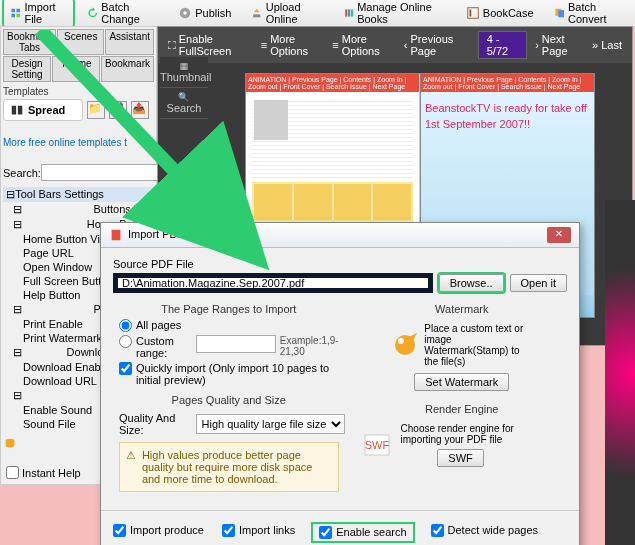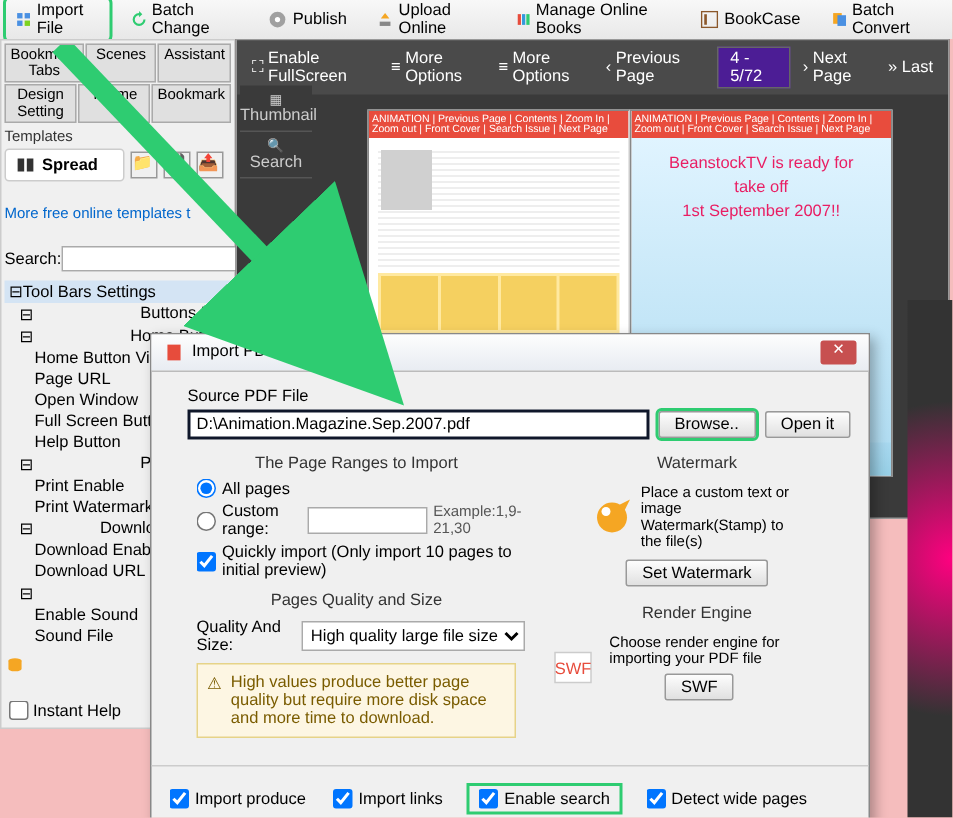--- a/index.html
+++ b/index.html
@@ -24,39 +24,39 @@
 .instant-help { margin-top: 10px; padding: 3px; display: flex; align-items: center; gap: 3px; }
 .preview-area { position: absolute; top: 26px; left: 157px; right: 2px; background: #3a3a3a; height: 320px; border: 1px solid #999; }
 .preview-topbar { background: #4a4a4a; color: #fff; display: flex; align-items: center; gap: 8px; padding: 4px 10px; font-size: 10px; }
 .preview-topbar .navitem { display: flex; align-items: center; gap: 3px; cursor: pointer; }
 .page-counter { background: #4c1d95; border: 1px solid #666; padding: 1px 8px; }
 .book-preview { display: flex; justify-content: center; align-items: flex-start; padding: 10px 10px 0; gap: 0; position: relative; }
 .book-page { background: #fff; width: 175px; height: 245px; border: 1px solid #888; position: relative; overflow: hidden; }
 .book-page.left { border-right: 1px solid #ccc; }
 .page-header { background: #e84c3d; color: #fff; font-size: 7px; padding: 2px; display: flex; gap: 3px; }
 .right-page-art { background: linear-gradient(#e0f4ff, #a8d8ef); height: 100%; position: relative; }
-.art-text { color: #e91e63; font-family: cursive; font-size: 13px; text-align: center; padding: 8px 20px; }
+.art-text { color: #e91e63; font-family: cursive; font-size: 13px; padding: 8px 4px; }
 .plane { position: absolute; bottom: 30px; left: 60px; width: 80px; height: 60px; }
 .thumb-sidebar { position: absolute; left: 2px; top: 30px; bottom: 2px; width: 48px; background: #3a3a3a; }
 .thumb-btn { color: #ccc; font-size: 9px; text-align: center; padding: 4px 0; border-bottom: 1px solid #555; cursor: pointer; }
 .right-deco { position: absolute; right: 0; top: 200px; bottom: 0; width: 30px; background: radial-gradient(circle at right, #ff0080, #333 60%); }
 .dialog { position: absolute; top: 222px; left: 100px; width: 480px; background: #f0f0f0; border: 1px solid #888; box-shadow: 3px 3px 8px rgba(0,0,0,0.3); }
 .dialog-title { background: linear-gradient(#fdfdfd, #e8ecf2); padding: 4px 8px; display: flex; align-items: center; justify-content: space-between; border-bottom: 1px solid #bbb; }
 .dialog-close { width: 24px; height: 16px; background: #c75050; color: #fff; text-align: center; line-height: 14px; cursor: pointer; font-size: 10px; border-radius: 2px; }
-.dialog-body { padding: 10px 12px; margin-left: 12px; }
+.dialog-body { padding: 10px 12px; }
 .field-label { margin-bottom: 3px; }
 .path-row { display: flex; gap: 6px; align-items: center; margin-bottom: 10px; }
-.path-input { flex: 1; border: 2px solid #0f172a; padding: 2px 4px; height: 20px; background: #fff; }
+.path-input { flex: 1; border: 5px solid #0f172a; padding: 2px 4px; height: 20px; background: #fff; }
 .dlg-btn { background: linear-gradient(#fdfdfd, #e0e0e0); border: 1px solid #999; padding: 2px 10px; cursor: pointer; border-radius: 2px; }
 .two-col { display: flex; gap: 12px; }
 .col-left { flex: 1.1; }
 .col-right { flex: 1; }
 .group { border: 1px solid #ccc; padding: 0; margin-bottom: 8px; background: transparent; border: none; }
 .group-title { margin-bottom: 4px; text-align: center; }
-.radio-row, .check-row { display: flex; align-items: center; gap: 4px; margin: 3px 0; padding-left: 6px; }
+.radio-row, .check-row { display: flex; align-items: flex-start; gap: 4px; margin: 3px 0; padding-left: 6px; }
 .range-input { border: 1px solid #aaa; width: 80px; height: 18px; padding: 0 3px; }
 .example { color: #555; font-size: 10px; }
 .quality-row { display: flex; align-items: center; gap: 5px; margin: 6px 0; padding-left: 6px; }
 .quality-select { border: 1px solid #aaa; padding: 1px; height: 20px; flex: 1; background: #fff; }
 .warn-box { background: #fdf6e3; border: 1px solid #e6d388; padding: 6px; display: flex; gap: 6px; align-items: flex-start; font-size: 10px; color: #7a5c00; margin: 4px 6px; }
 .watermark-box { text-align: center; padding: 4px; }
 .wm-icon { width: 32px; height: 32px; display: inline-block; vertical-align: middle; }
 .wm-text { display: inline-block; width: 110px; text-align: left; vertical-align: middle; font-size: 10px; }
 .centered-btn { margin: 6px auto 0; display: block; }
 .render-box { padding: 4px; }

